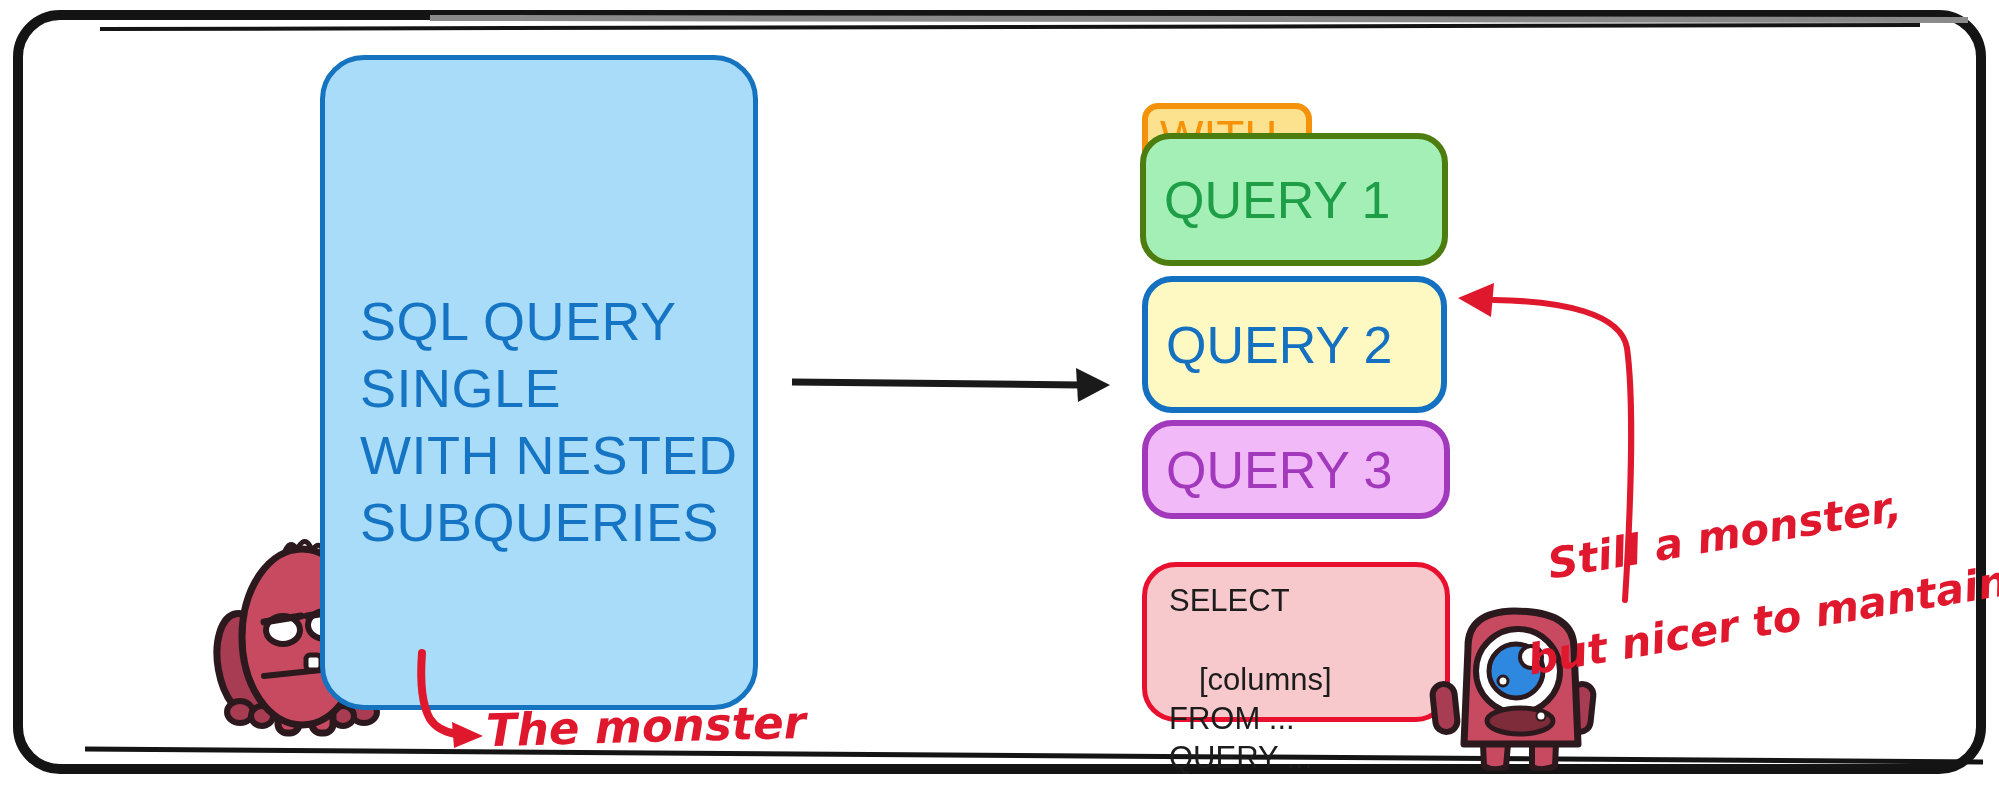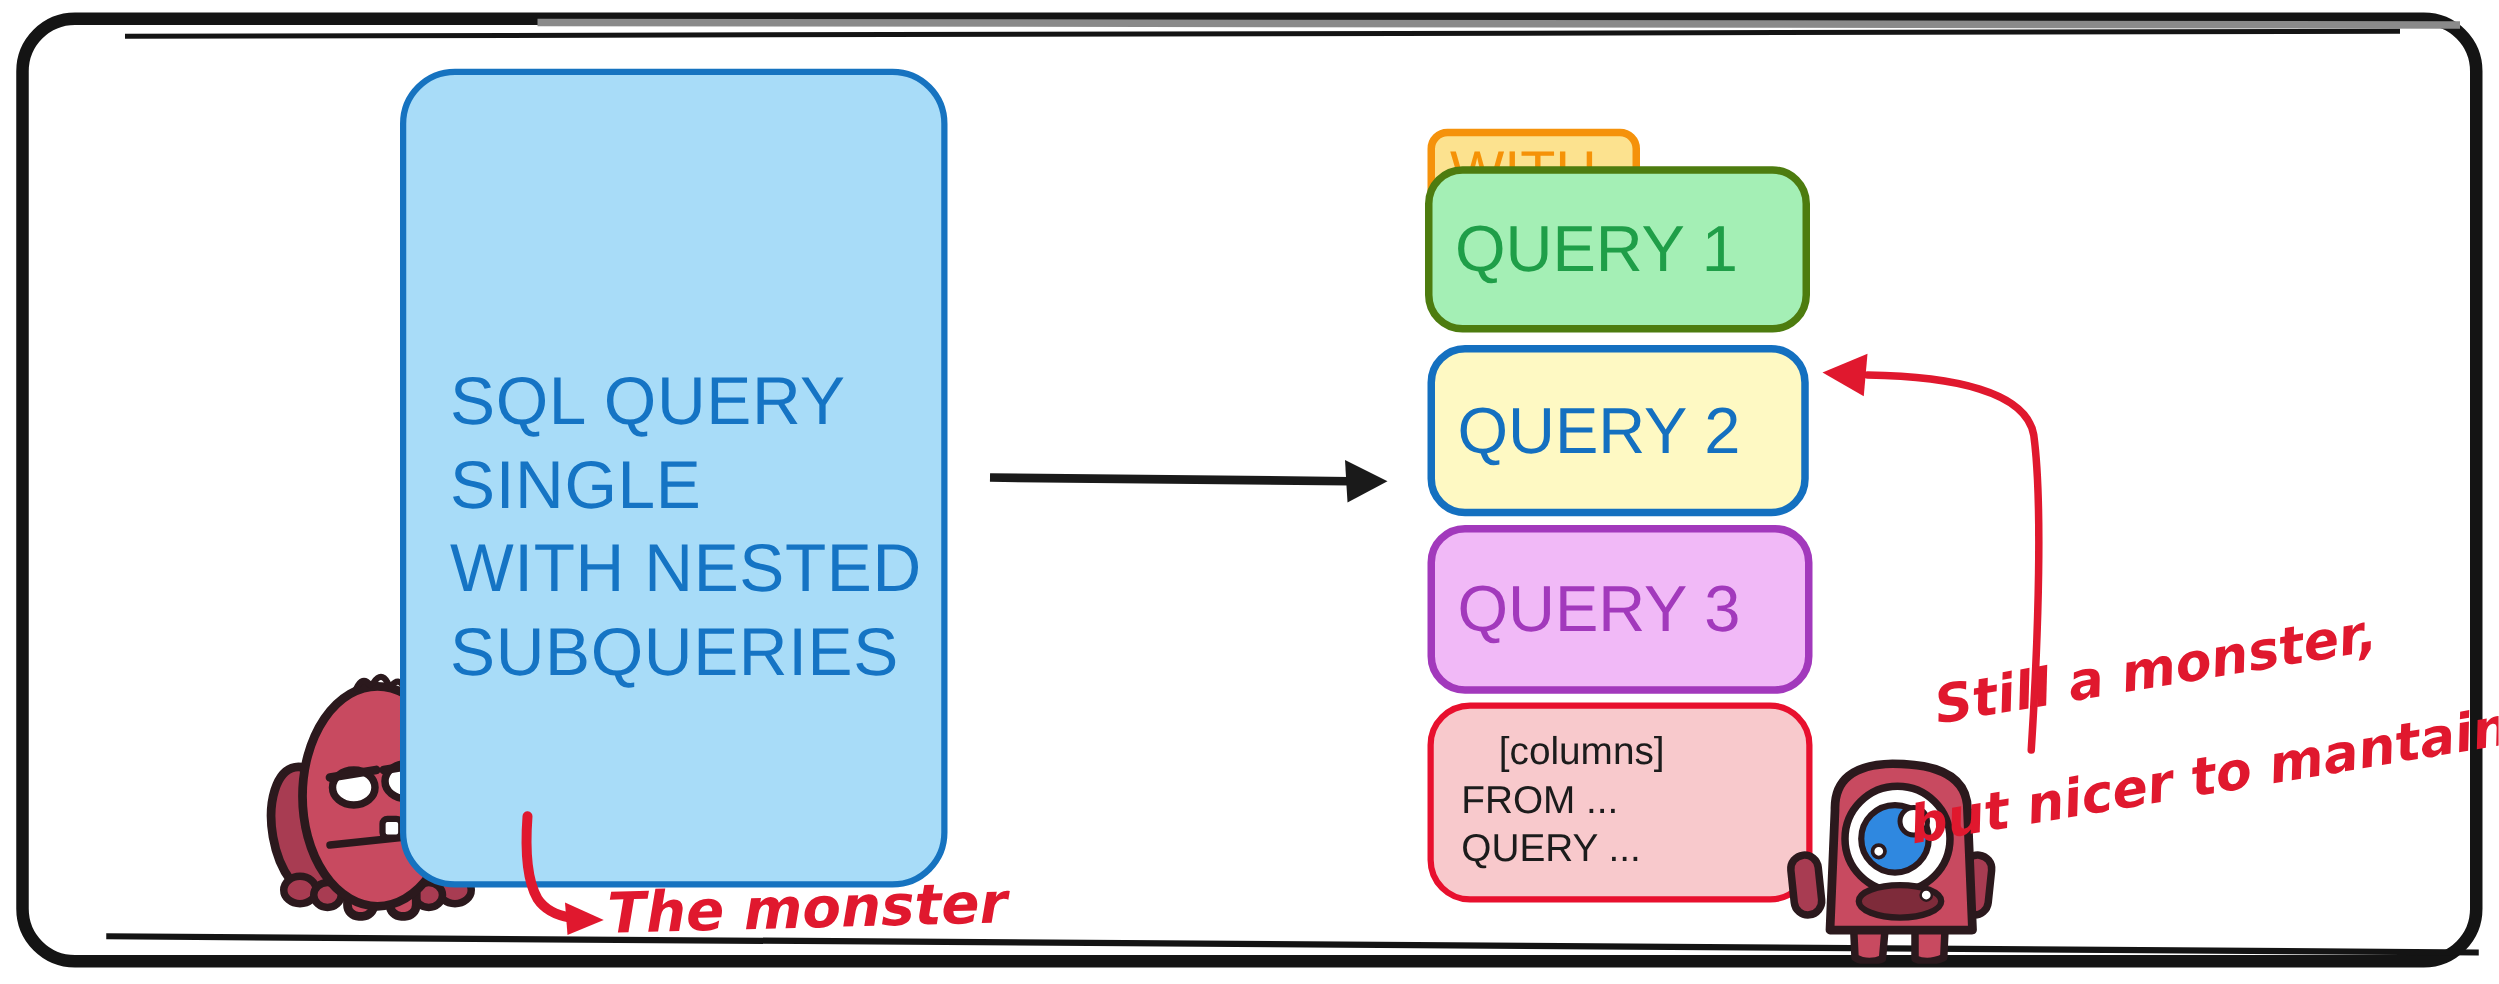--- a/index.html
+++ b/index.html
@@ -36,31 +36,31 @@
     left:1140px;top:133px;width:308px;height:133px;
     background:#a4efb5;border:6px solid #4d7c0f;border-radius:30px;
     color:#1f9e48;font-size:52px;padding-left:18px;
   }
   .box-q2{
     left:1142px;top:276px;width:305px;height:137px;
     background:#fef9c3;border:6px solid #1470c0;border-radius:30px;
     color:#1470c0;font-size:52px;padding-left:18px;
   }
   .box-q3{
-    left:1142px;top:420px;width:308px;height:135px;
+    left:1142px;top:420px;width:308px;height:99px;
     background:#f1b9f7;border:6px solid #a239bc;border-radius:30px;
     color:#a239bc;font-size:52px;padding-left:18px;
   }
   .box-select{
     left:1142px;top:562px;width:308px;height:160px;box-sizing:border-box;
     background:#f8c9cc;border:5px solid #e8102e;border-radius:34px;
     color:#1c1c1c;font-size:31px;line-height:39px;
     padding:14px 0 0 22px;z-index:2;
   }
-  .box-select .indent{padding-left:30px;}
+  .box-select .indent{padding-left:30px;margin-top:40px;}
 
   
   .hand{
     color:#e0182e;z-index:5;
     font-family:"DejaVu Sans",sans-serif;font-style:italic;font-weight:600;
     white-space:nowrap;
   }
   .cap-left{left:486px;top:700px;font-size:45px;transform:rotate(-1.5deg);}
   .cap-r1{left:1548px;top:540px;font-size:42px;transform:rotate(-9.5deg);transform-origin:left center;}
   .cap-r2{left:1528px;top:636px;font-size:42px;transform:rotate(-9.5deg);transform-origin:left center;}
@@ -125,20 +125,21 @@
   <div class="abs rbox box-q1">
     <span>QUERY 1</span>
   </div>
   <div class="abs rbox box-q2">
     <span>QUERY 2</span>
   </div>
   <div class="abs rbox box-q3">
     <span>QUERY 3</span>
   </div>
   <div class="abs box-select">
+    <div>SELECT</div>
     <div class="indent">[columns]</div>
     <div>FROM ...</div>
     <div>QUERY ...</div>
   </div>
 
   <svg class="abs z4" width="170" height="175" viewBox="0 0 170 175" style="left:1428px;top:596px;">
     <g stroke="#2b191d" stroke-width="7" stroke-linejoin="round" stroke-linecap="round">
       <rect x="6" y="88" width="22" height="48" rx="11" fill="#a83c52" stroke-width="6" transform="rotate(-6 17 112)"></rect>
       <rect x="142" y="88" width="22" height="48" rx="11" fill="#a83c52" stroke-width="6" transform="rotate(6 153 112)"></rect>
       <path d="M55,148 L80,148 L78,171 Q66,176 56,170 Z" fill="#c84a60" stroke-width="6"></path>

